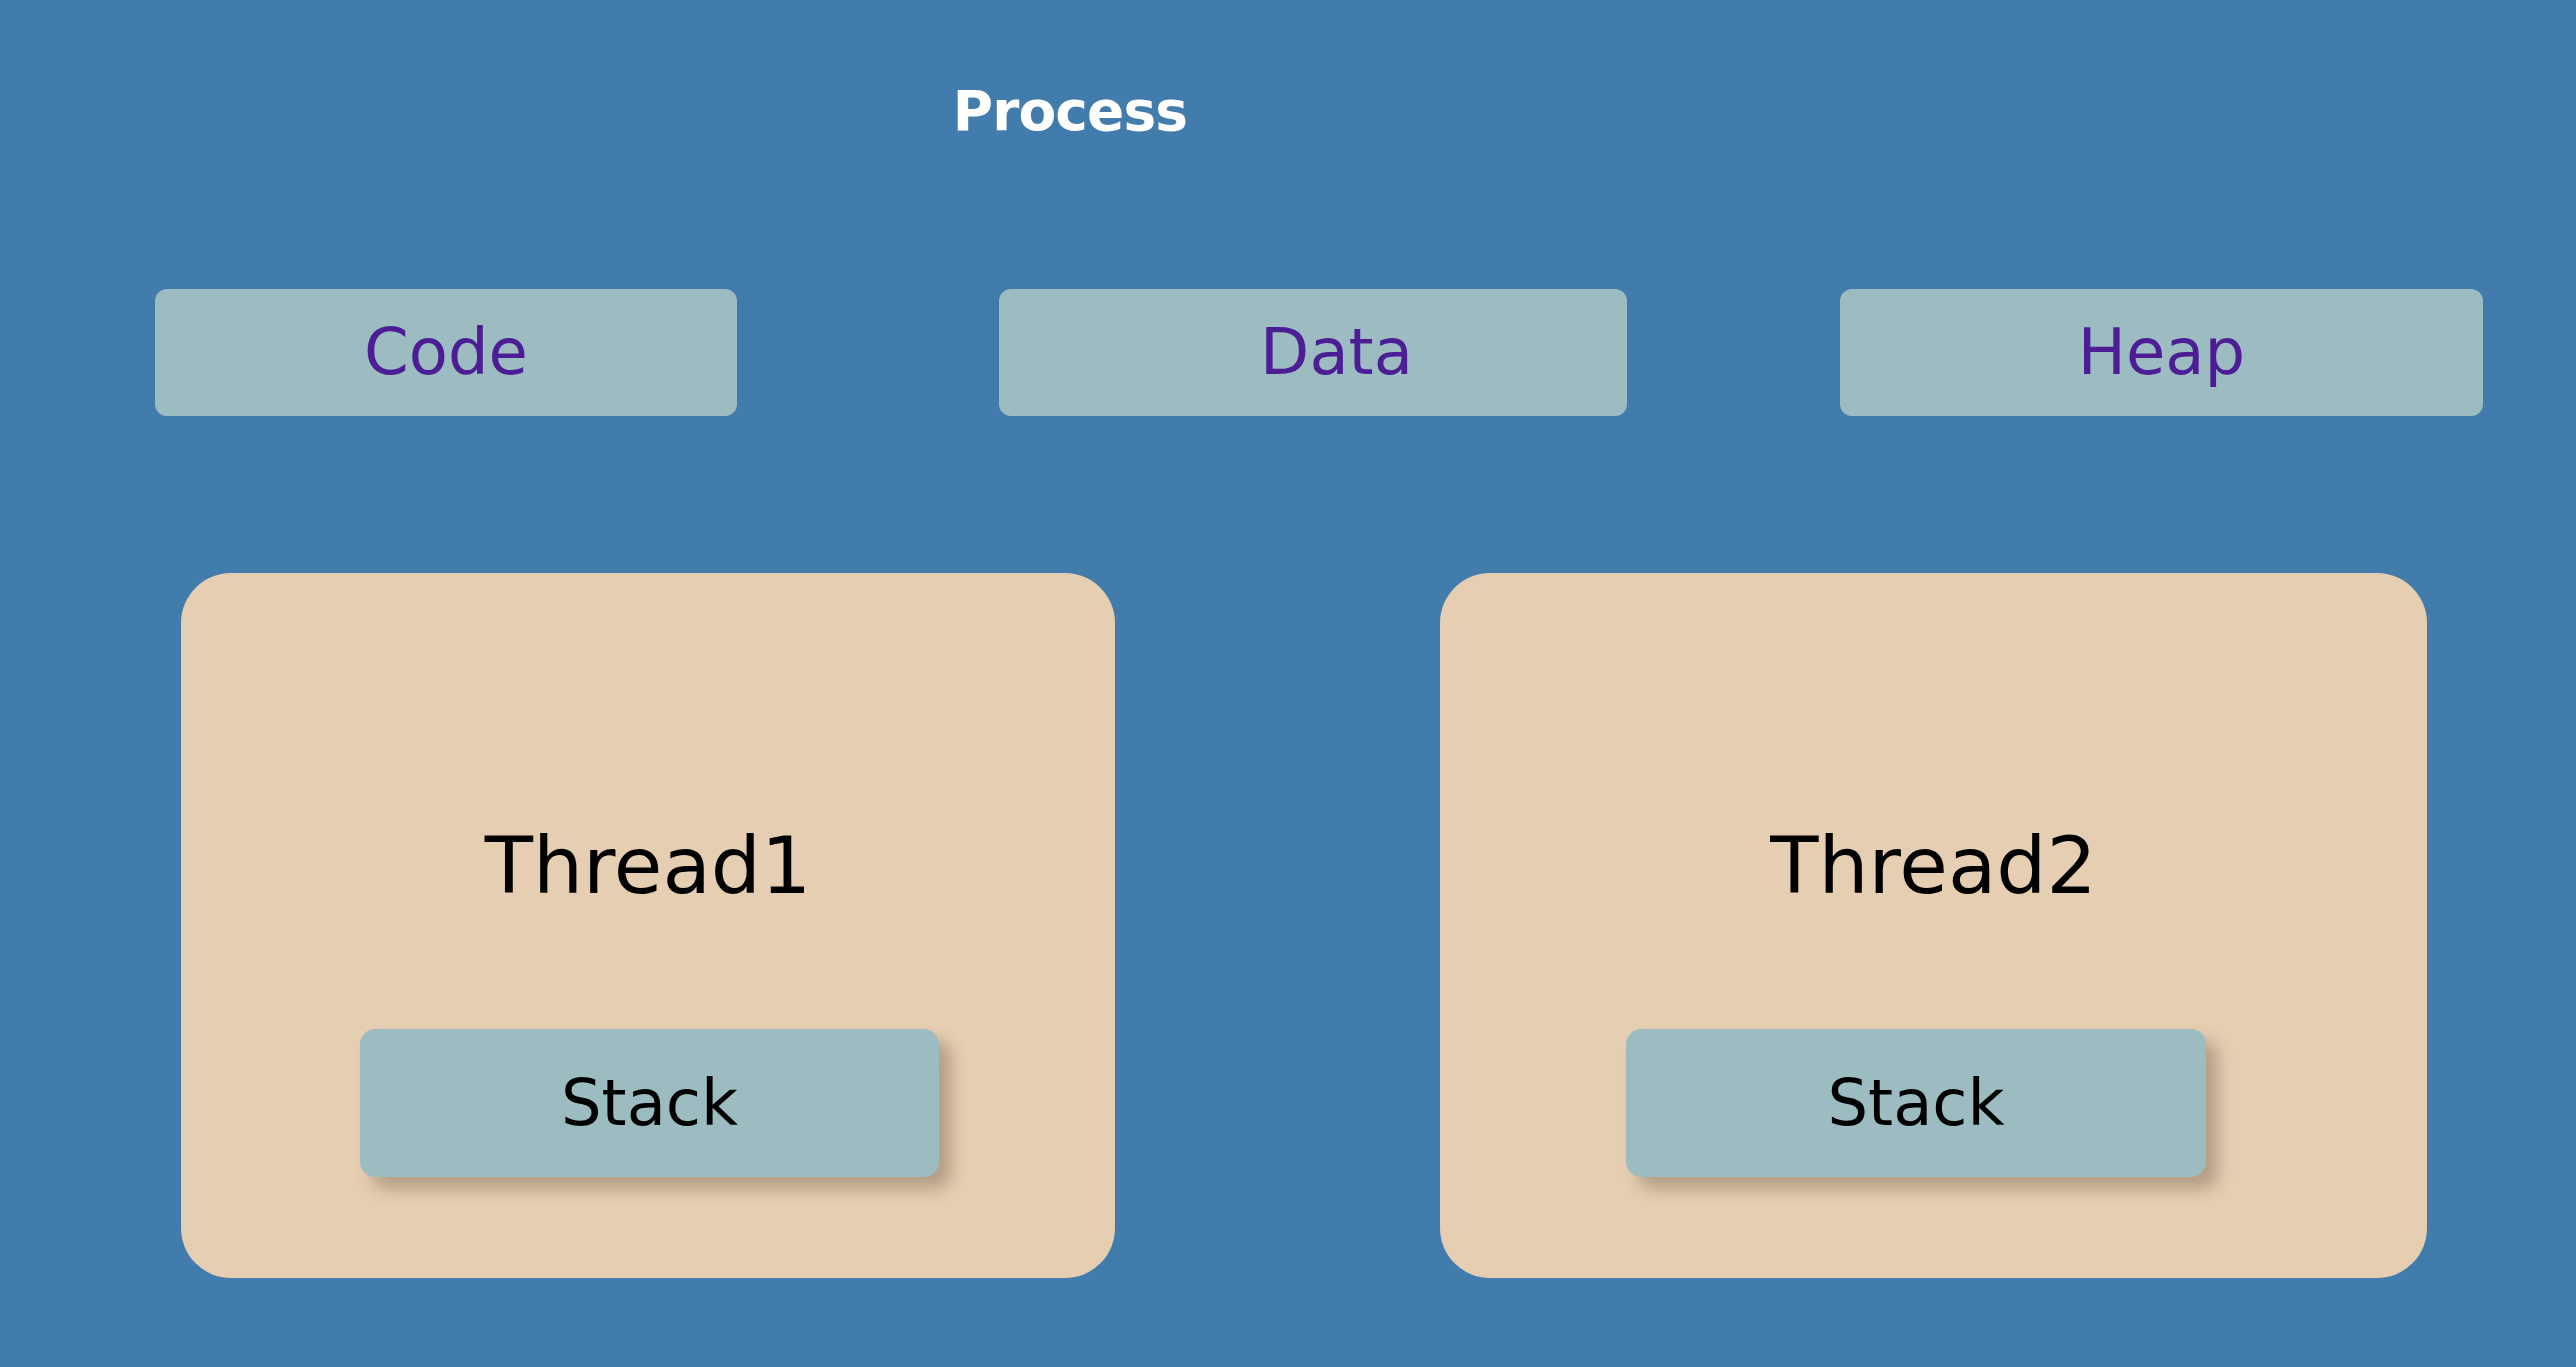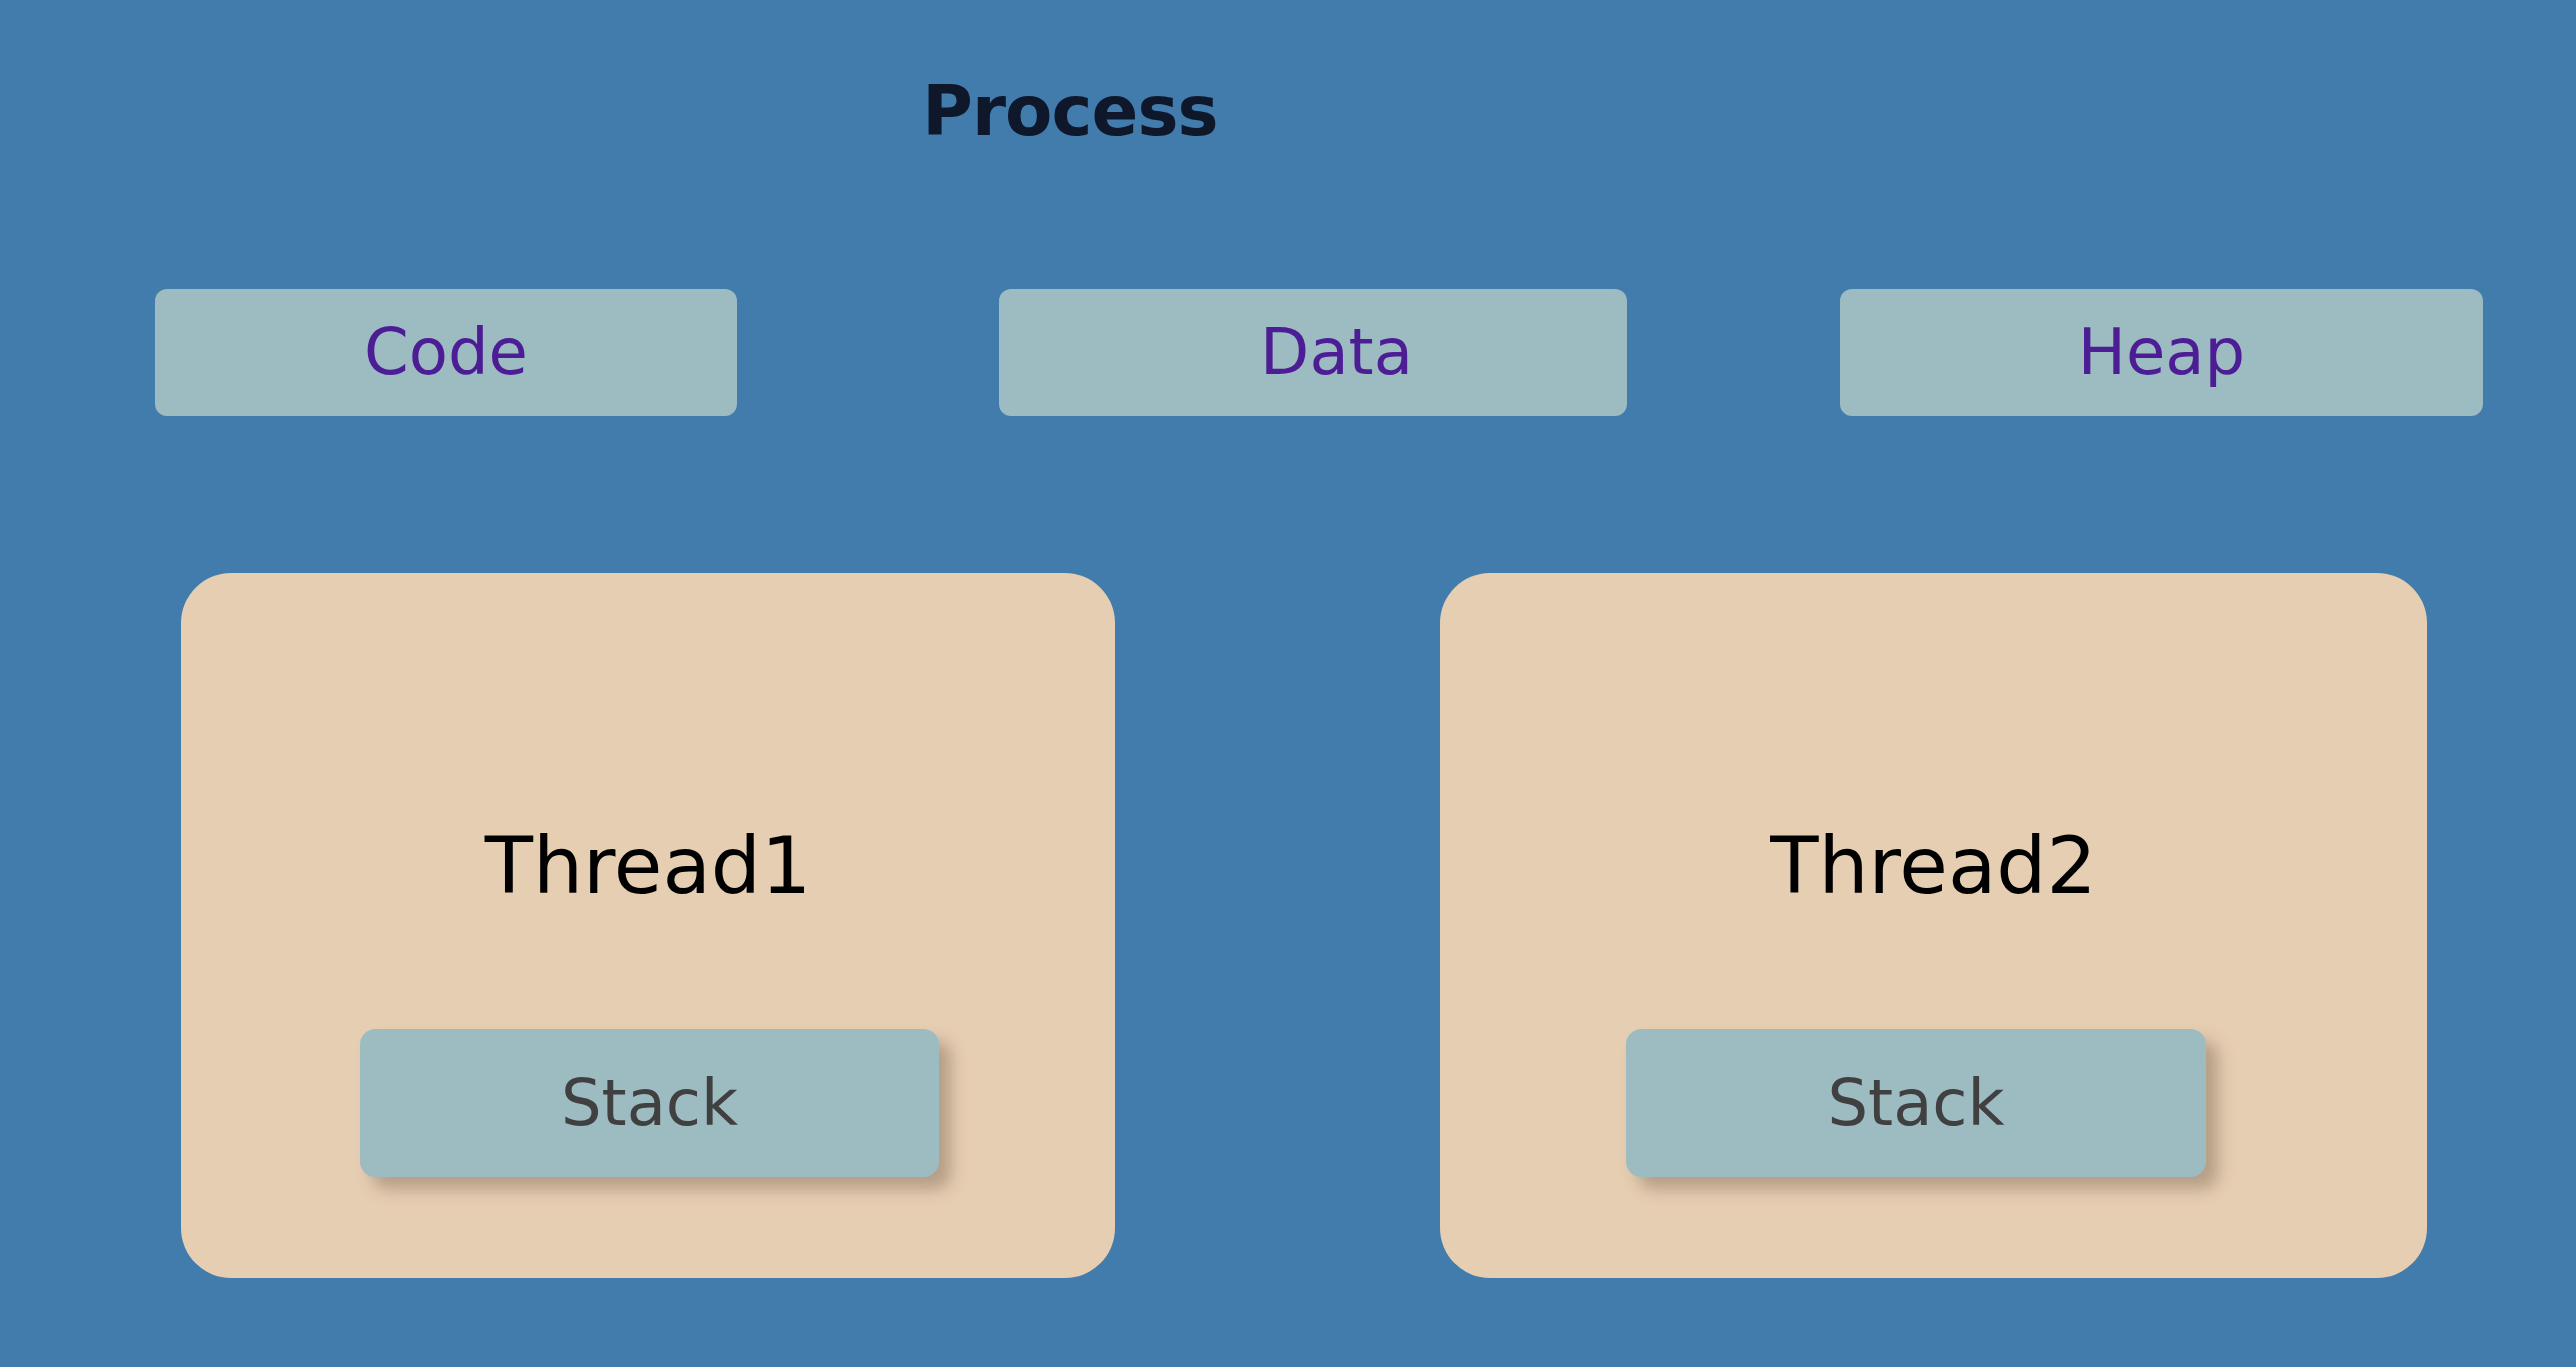--- a/index.html
+++ b/index.html
@@ -20,24 +20,24 @@
     overflow: hidden;
   }
 
   
   .process-title {
     position: absolute;
     left: 0;
     top: 64px;
     width: 2140px;
     text-align: center;
-    color: #0f172a;
+    color: #ffffff;
     font-family: "DejaVu Sans", sans-serif;
     font-weight: bold;
-    font-size: 69px;
+    font-size: 55px;
     line-height: 95px;
     letter-spacing: -0.9px;
     white-space: nowrap;
   }
 
   
   .segment-box {
     position: absolute;
     top: 289px;
     height: 127px;
@@ -93,21 +93,21 @@
     border-radius: 15.5px;
     box-shadow: 12px 12px 15.5px rgba(90, 70, 50, 0.35);
     display: flex;
     align-items: center;
     justify-content: center;
   }
   #stack-box-1 { left: 179px; width: 579px; }
   #stack-box-2 { left: 186px; width: 580px; }
 
   .stack-label {
-    color: #404040;
+    color: #000000;
     font-family: "DejaVu Sans", sans-serif;
     font-weight: normal;
     font-size: 64px;
     line-height: 69px;
     white-space: nowrap;
   }
 </style>
 </head>
 <body>
 

